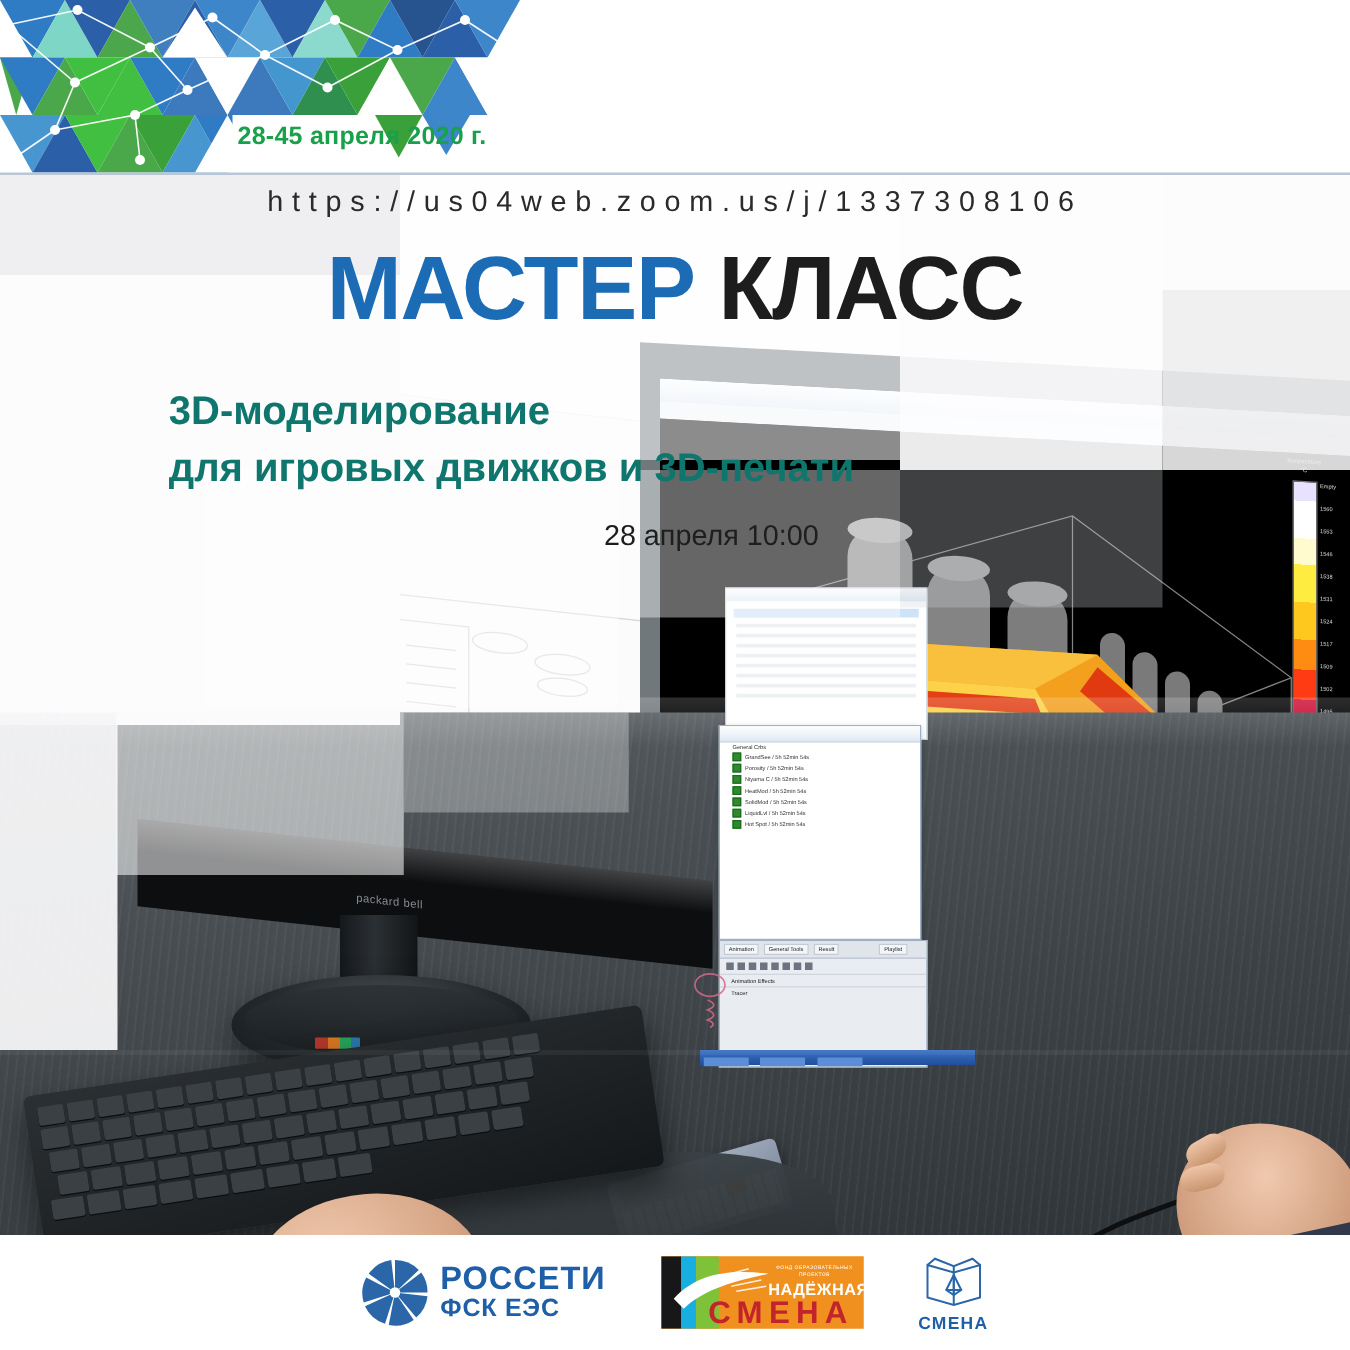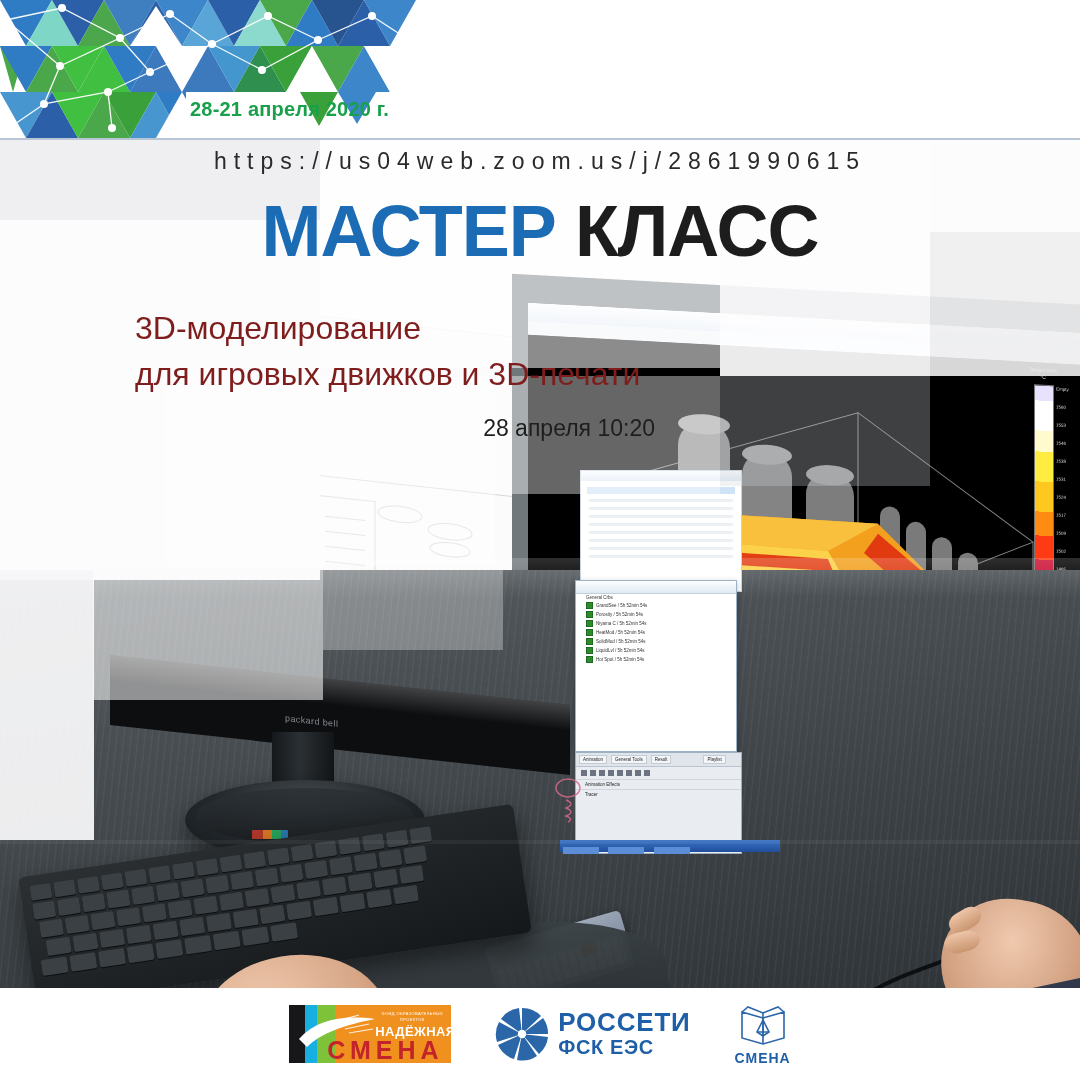--- a/index.html
+++ b/index.html
@@ -125,21 +125,21 @@
   
   .ov{position:absolute;pointer-events:none;}
 
   
   .url{position:absolute;left:0;top:148px;width:1080px;text-align:center;font-size:23px;color:#2a2a2a;
        letter-spacing:7px;font-family:"Liberation Sans",sans-serif;}
   .title{position:absolute;left:0;top:195px;width:1080px;text-align:center;font-size:72px;font-weight:bold;
        letter-spacing:-1px;line-height:1;}
   .title .t1{color:#1b6cb5;}
   .title .t2{color:#1d1d1d;}
-  .subtitle{position:absolute;left:135px;top:305px;width:620px;font-size:32px;color:#7f1d1d;line-height:1.45;}
+  .subtitle{position:absolute;left:135px;top:305px;width:620px;font-size:32px;color:#0f766e;line-height:1.45;font-weight:bold;}
   .when{position:absolute;left:135px;top:415px;width:520px;text-align:right;font-size:23px;color:#1e1e1e;}
 
   
   .footer{position:absolute;left:0;top:988px;width:1080px;height:92px;background:#ffffff;
           display:flex;align-items:center;justify-content:center;gap:44px;}
   .logo{display:flex;align-items:center;}
   .cig-txt{display:flex;flex-direction:column;margin-left:7px;}
   .cig-main{font-size:33px;font-weight:bold;color:#0f8a44;letter-spacing:-1.5px;line-height:.9;font-style:italic;}
   .cig-sub{font-size:11px;font-weight:bold;color:#0f8a44;text-align:right;margin-top:4px;}
   .ros-txt{display:flex;flex-direction:column;margin-left:9px;}
@@ -243,21 +243,21 @@
               <circle cx="318" cy="40" r="4"></circle>
             <circle cx="262" cy="70" r="4"></circle>
               <circle cx="372" cy="16" r="4"></circle>
               <circle cx="44" cy="104" r="4"></circle>
             <circle cx="108" cy="92" r="4"></circle>
               <circle cx="112" cy="128" r="4"></circle>
               <circle cx="12" cy="126" r="4"></circle>
           </g>
         </g>
       </svg>
-      <div class="hdr-date">28-21 апреля 2020 г.</div>
+      <div class="hdr-date">28-45 апреля 2020 г.</div>
     </div>
     <div class="hdr-rule"></div>
   </div>
 
   <div class="photo">
 
     <div class="ghost-mon"></div>
     <svg class="ghost-cad" viewBox="0 0 420 230">
       <g stroke="#5a5a5a" stroke-width="1" fill="none">
         <rect x="20" y="40" width="120" height="150"></rect>
@@ -577,69 +577,69 @@
     <div class="ov" style="left:930px;top:0;width:150px;height:92px;background:rgba(252,252,253,0.95);"></div>
     <div class="ov" style="left:930px;top:92px;width:150px;height:144px;background:rgba(238,238,240,0.9);"></div>
     <div class="ov" style="left:165px;top:236px;width:330px;height:190px;background:rgba(255,255,255,0.42);"></div>
     <div class="ov" style="left:495px;top:236px;width:225px;height:118px;background:rgba(255,255,255,0.40);"></div>
     <div class="ov" style="left:720px;top:236px;width:210px;height:110px;background:rgba(210,212,214,0.30);"></div>
     <div class="ov" style="left:93px;top:430px;width:230px;height:130px;background:rgba(255,255,255,0.55);"></div>
     <div class="ov" style="left:323px;top:430px;width:180px;height:80px;background:rgba(255,255,255,0.30);"></div>
     <div class="ov" style="left:0;top:700px;width:1080px;height:4px;background:rgba(255,255,255,0.05);"></div>
   </div>
 
-  <div class="url">https://us04web.zoom.us/j/2861990615</div>
+  <div class="url">https://us04web.zoom.us/j/1337308106</div>
   <div class="title">
     <span class="t1">МАСТЕР</span><span>&nbsp;</span><span class="t2">КЛАСС</span>
   </div>
   <div class="subtitle">
     <div>3D-моделирование</div>
     <div>для игровых движков и 3D-печати</div>
   </div>
-  <div class="when">28 апреля 10:20</div>
+  <div class="when">28 апреля 10:00</div>
 
   <div class="footer">
 
-
-    <div class="logo">
-      <div class="smena">
-        <div class="smena-blk"></div>
-        <div class="smena-cy"></div>
-        <div class="smena-gr"></div>
-        <svg style="position:absolute;left:8px;top:8px;" width="80" height="36" viewBox="0 0 80 36">
-          <path d="M2,26 C20,6 46,2 78,6 C48,12 24,20 10,34 Z" fill="#ffffff"></path>
-          <g stroke="#ffffff" stroke-width="1.2" opacity=".85">
-            <path d="M40,8 L62,2 M44,12 L68,6 M48,16 L72,11 M52,20 L76,16"></path>
-          </g>
-        </svg>
-        <div class="smena-top">ФОНД ОБРАЗОВАТЕЛЬНЫХ ПРОЕКТОВ</div>
-        <div class="smena-n">НАДЁЖНАЯ</div>
-        <div class="smena-s">СМЕНА</div>
-      </div>
-    </div>
 
     <div class="logo">
       <svg width="54" height="54" viewBox="0 0 54 54">
         <g fill="#2a66a8">
           <path d="M27,27 L27,1 A26,26 0 0,1 46,9 Z"></path>
           <path d="M27,27 L48,11 A26,26 0 0,1 53,27 Z"></path>
           <path d="M27,27 L53,30 A26,26 0 0,1 44,47 Z"></path>
           <path d="M27,27 L42,49 A26,26 0 0,1 22,53 Z"></path>
           <path d="M27,27 L19,52 A26,26 0 0,1 3,38 Z"></path>
           <path d="M27,27 L2,35 A26,26 0 0,1 4,15 Z"></path>
           <path d="M27,27 L6,12 A26,26 0 0,1 24,1 Z"></path>
         </g>
         <circle cx="27" cy="27" r="4.2" fill="#ffffff"></circle>
       </svg>
       <div class="ros-txt">
         <div class="ros-main">РОССЕТИ</div>
         <div class="ros-sub">ФСК ЕЭС</div>
       </div>
     </div>
 
+    <div class="logo">
+      <div class="smena">
+        <div class="smena-blk"></div>
+        <div class="smena-cy"></div>
+        <div class="smena-gr"></div>
+        <svg style="position:absolute;left:8px;top:8px;" width="80" height="36" viewBox="0 0 80 36">
+          <path d="M2,26 C20,6 46,2 78,6 C48,12 24,20 10,34 Z" fill="#ffffff"></path>
+          <g stroke="#ffffff" stroke-width="1.2" opacity=".85">
+            <path d="M40,8 L62,2 M44,12 L68,6 M48,16 L72,11 M52,20 L76,16"></path>
+          </g>
+        </svg>
+        <div class="smena-top">ФОНД ОБРАЗОВАТЕЛЬНЫХ ПРОЕКТОВ</div>
+        <div class="smena-n">НАДЁЖНАЯ</div>
+        <div class="smena-s">СМЕНА</div>
+      </div>
+    </div>
+
     <div class="logo" style="flex-direction:column;">
       <svg width="50" height="46" viewBox="0 0 50 46">
         <g stroke="#2a66a8" stroke-width="1.6" fill="none">
           <path d="M4,10 L25,16 L46,10 L46,36 L25,42 L4,36 Z"></path>
           <path d="M25,16 L25,42"></path>
           <path d="M4,10 L10,5 L25,11 L40,5 L46,10"></path>
           <path d="M25,11 L25,16"></path>
           <path d="M25,18 L19,30 L25,34 L31,30 Z"></path>
           <path d="M25,18 L25,34 M19,30 L31,30"></path>
         </g>

